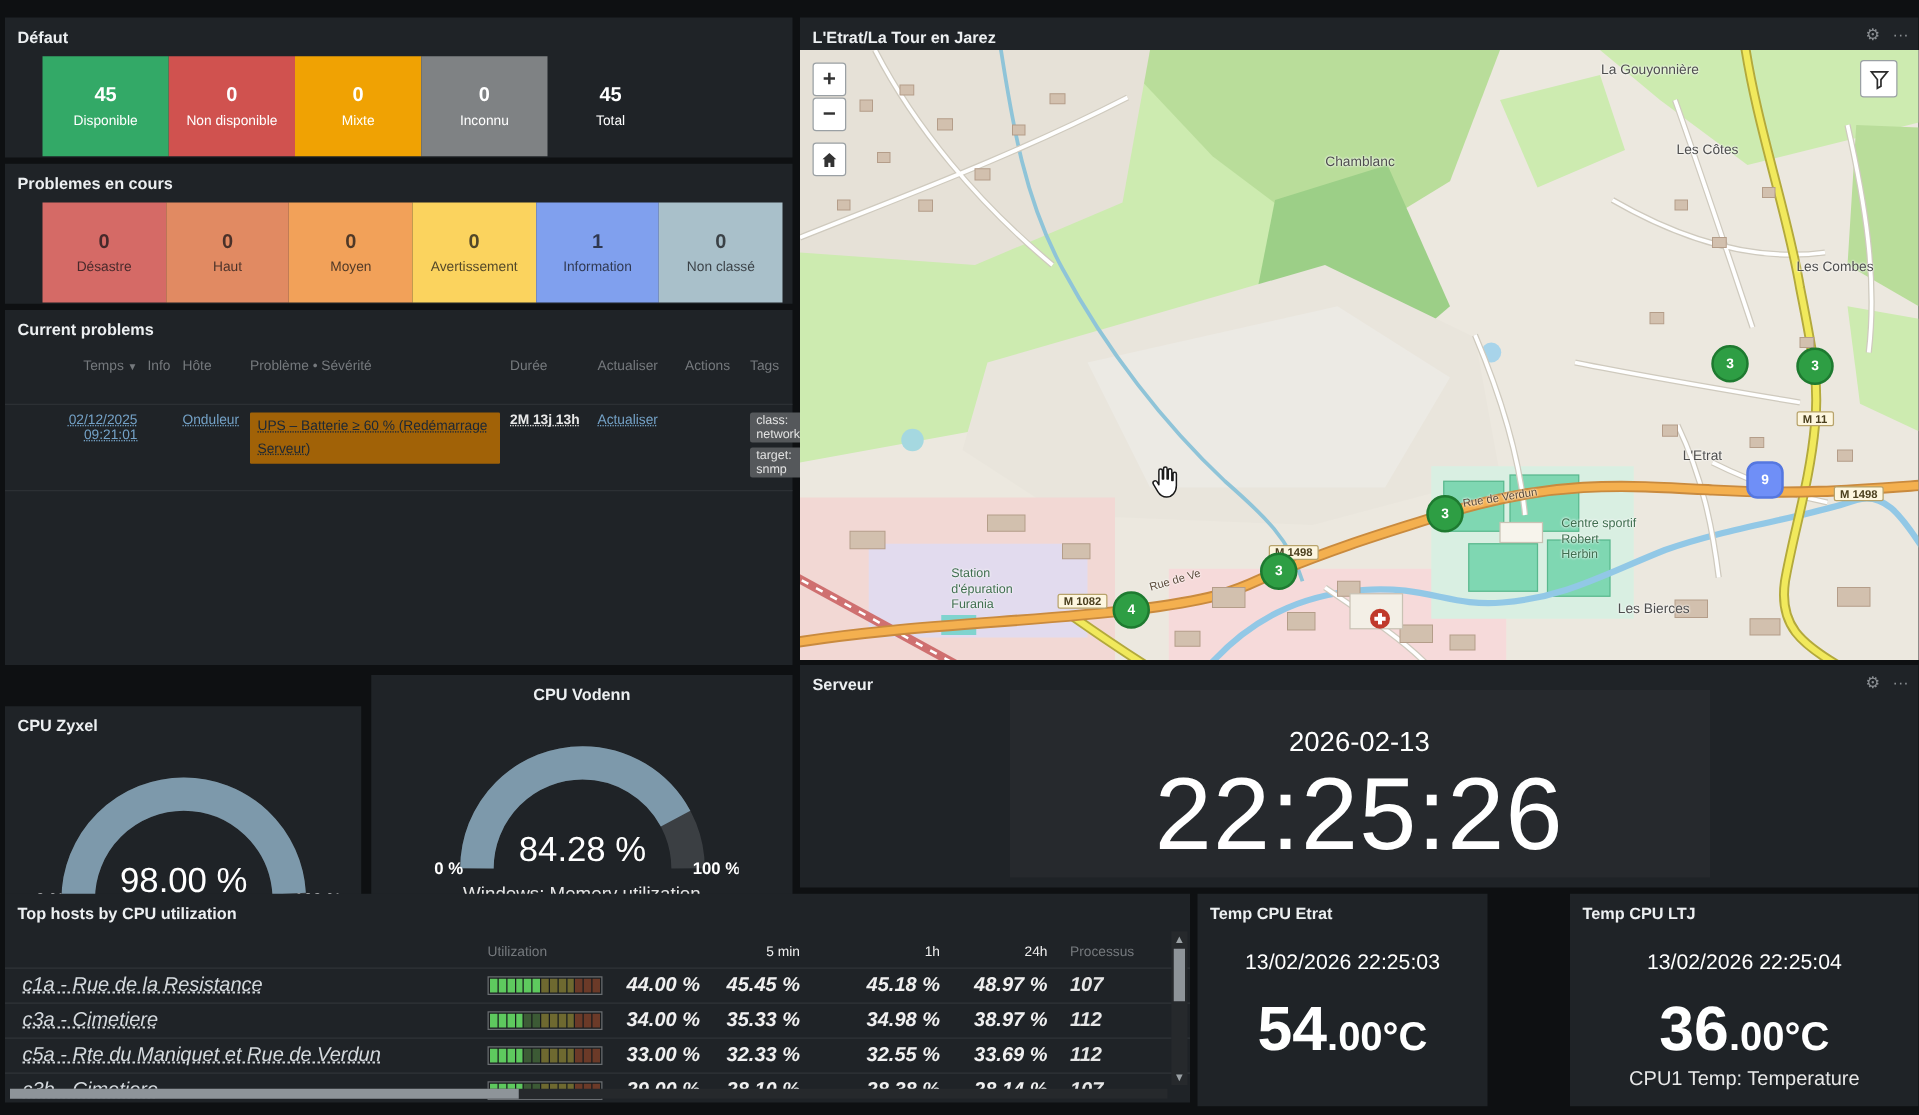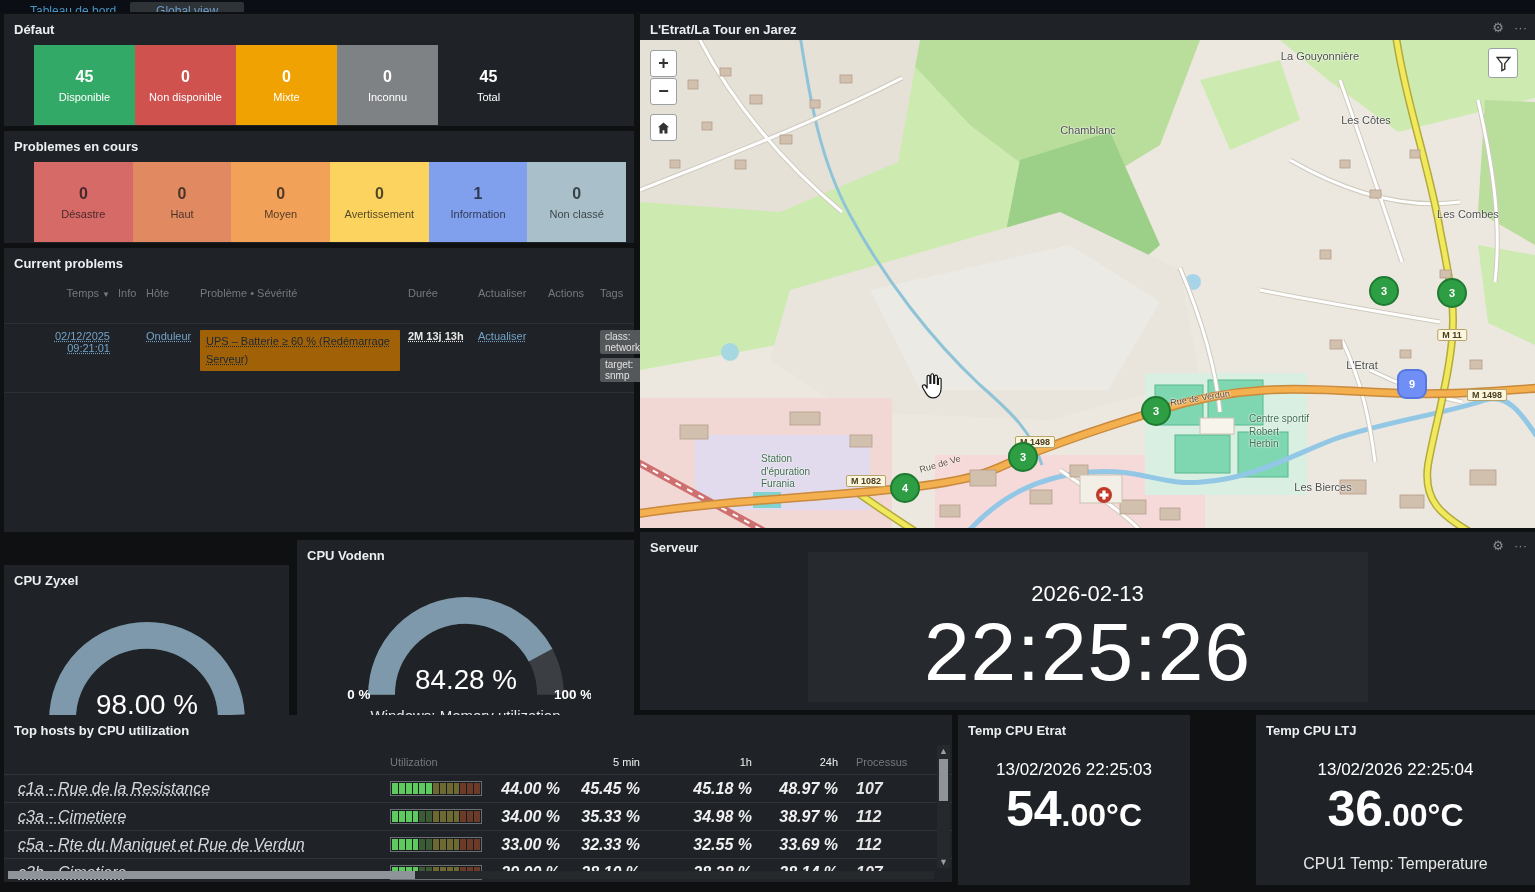--- a/index.html
+++ b/index.html
@@ -61,37 +61,31 @@
   .tproc{padding-left:18px;font-weight:bold;}
   .ledbar{display:flex;gap:1px;width:92px;height:15px;border:1px solid #6a6e72;padding:1px;background:#191c1e;box-sizing:border-box;}
   .ledseg{flex:1;}
   .vscroll{position:absolute;right:2px;top:30px;bottom:14px;width:13px;background:#26292c;}
   .vscroll .arrow{position:absolute;left:0;width:13px;color:#9aa0a4;font-size:9px;text-align:center;cursor:pointer;}
   .vscroll .thumb{position:absolute;left:2px;top:14px;width:9px;height:42px;background:#8e9499;cursor:grab;}
   .hscroll{position:absolute;left:4px;right:18px;bottom:3px;height:8px;background:#26292c;}
   .hscroll .thumb{position:absolute;left:0;top:0;height:8px;width:44%;background:#8e9499;cursor:grab;}
   
   .tempdate{text-align:center;color:#fff;font-size:17px;margin-top:18px;}
-  .tempval{text-align:center;color:#fff;font-weight:bold;}
+  .tempval{text-align:center;color:#fff;margin-top:14px;font-weight:bold;}
   .tempval .vi{font-size:50px;}
   .tempval .vd{font-size:32px;}
   .tempval .vu{font-size:32px;}
   .tempfoot{position:absolute;bottom:12px;left:0;right:0;text-align:center;color:#e8e8e8;font-size:16px;}
 </style>
 </head>
 <body>
 
 <div id="stage">
 
-  <div id="topbar">
-    <div class="inner">
-      <a>Tableau de bord</a>
-      <span class="btn">Global view</span>
-    </div>
-  </div>
 
   <div class="panel" style="left:4px;top:14px;width:630px;height:112px;">
     <div class="ptitle">Défaut</div>
     <div class="boxrow" id="defaut-boxes" style="width:505px;">
         <div class="sevbox lighttext" style="flex: 1 1 0%; background: rgb(51, 169, 103);">
           <div class="num">45</div>
           <div class="lbl">Disponible</div>
         </div>
         <div class="sevbox lighttext" style="flex: 1 1 0%; background: rgb(208, 82, 79);">
           <div class="num">0</div>
@@ -174,21 +168,21 @@
         <svg viewBox="0 0 240 134" width="250" height="138">
           <path d="M38,124 A82,82 0 0 1 202,124" fill="none" stroke="#3b3f43" stroke-width="26"></path>
           <path d="M38,124 A82,82 0 0 1 202,124" fill="none" stroke="#7d99ab" stroke-width="26" stroke-dasharray="252.5 999"></path>
           <text x="120" y="118" font-size="27" fill="#fff" text-anchor="middle" font-family="Liberation Sans, sans-serif">98.00 %</text>
           <text x="16" y="128" font-size="13" fill="#fff" text-anchor="middle" font-family="Liberation Sans, sans-serif" font-weight="bold">0 %</text>
           <text x="224" y="128" font-size="13" fill="#fff" text-anchor="middle" font-family="Liberation Sans, sans-serif" font-weight="bold">100 %</text>
         </svg>
         <div class="gaugelabel">Zyxel CPU</div>
       </div>
   </div>
-  <div class="panel" style="left:297px;top:540px;width:337px;height:209px;">
+  <div class="panel" style="left:297px;top:540px;width:337px;height:209px;text-align:center;">
     <div class="ptitle">CPU Vodenn</div>
     <div class="gaugewrap">
         <svg viewBox="0 0 240 134" width="250" height="138">
           <path d="M38,124 A82,82 0 0 1 202,124" fill="none" stroke="#3b3f43" stroke-width="26"></path>
           <path d="M38,124 A82,82 0 0 1 202,124" fill="none" stroke="#7d99ab" stroke-width="26" stroke-dasharray="217.1 999"></path>
           <text x="120" y="118" font-size="27" fill="#fff" text-anchor="middle" font-family="Liberation Sans, sans-serif">84.28 %</text>
           <text x="16" y="128" font-size="13" fill="#fff" text-anchor="middle" font-family="Liberation Sans, sans-serif" font-weight="bold">0 %</text>
           <text x="224" y="128" font-size="13" fill="#fff" text-anchor="middle" font-family="Liberation Sans, sans-serif" font-weight="bold">100 %</text>
         </svg>
         <div class="gaugelabel">Windows: Memory utilization</div>

